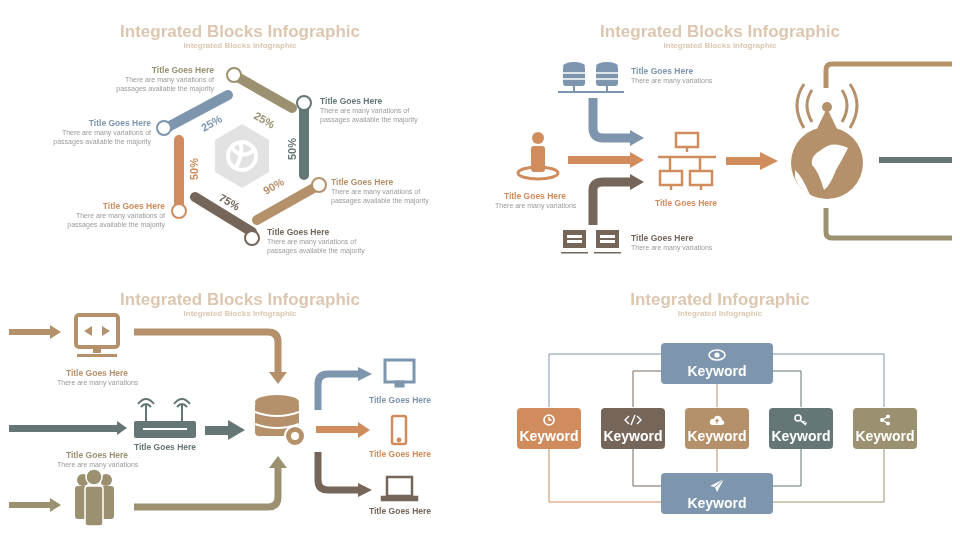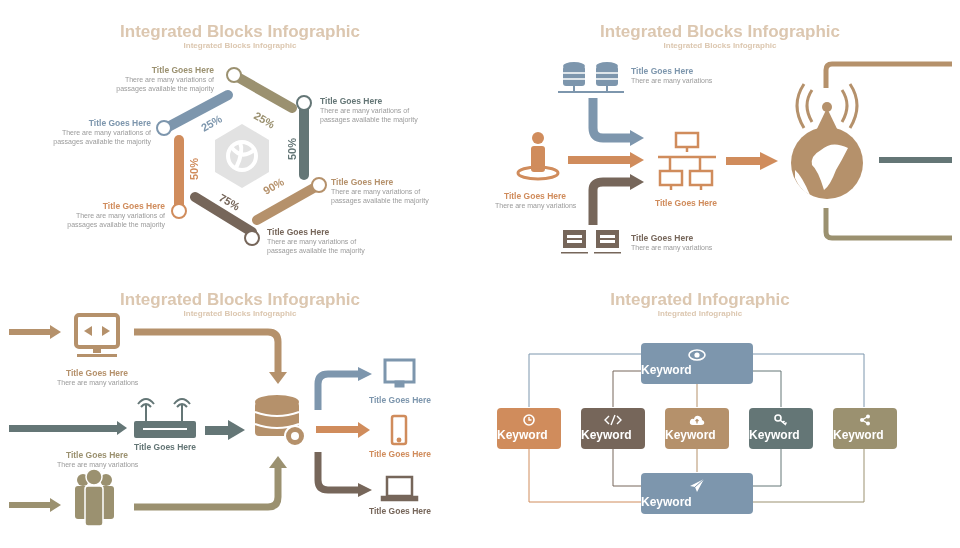--- a/index.html
+++ b/index.html
@@ -1,26 +1,26 @@
 <!DOCTYPE html>
 <html><head>
 <meta charset="utf-8">
 <style>
   html,body{margin:0;padding:0;background:#fff;}
   body{width:960px;height:548px;position:relative;overflow:hidden;font-family:"Liberation Sans",sans-serif;}
   .quad{position:absolute;width:480px;height:274px;overflow:hidden;}
-  .q1{left:0;top:0}.q2{left:480px;top:0}.q3{left:0;top:274px}.q4{left:460px;top:274px}
+  .q1{left:0;top:0}.q2{left:480px;top:0}.q3{left:0;top:274px}.q4{left:480px;top:274px}
   .qtitle{position:absolute;left:0;width:100%;text-align:center;color:#dcc7b0;font-weight:bold;font-size:17px;}
   .qsub{position:absolute;left:0;width:100%;text-align:center;color:#dcc7b0;font-weight:bold;font-size:8px;}
   .abs{position:absolute;}
   .t{font-weight:bold;font-size:8.5px;white-space:nowrap;}
   .d{font-size:7px;color:#9a9a9a;line-height:9px;white-space:nowrap;}
   .r{text-align:right}.c{text-align:center}
   svg{position:absolute;left:0;top:0;}
-  .kw{position:absolute;border-radius:4px;color:#fff;font-weight:bold;font-size:12px;}
+  .kw{position:absolute;border-radius:4px;color:#fff;font-weight:bold;font-size:14px;text-align:center;}
   .kw .ic{display:block;margin:6px auto 2px;}
 </style>
 </head>
 <body>
 
 <div class="quad q1">
   <div class="qtitle" style="top:22px">Integrated Blocks Infographic</div>
   <div class="qsub" style="top:41px">Integrated Blocks Infographic</div>
   <svg width="480" height="274">
 

